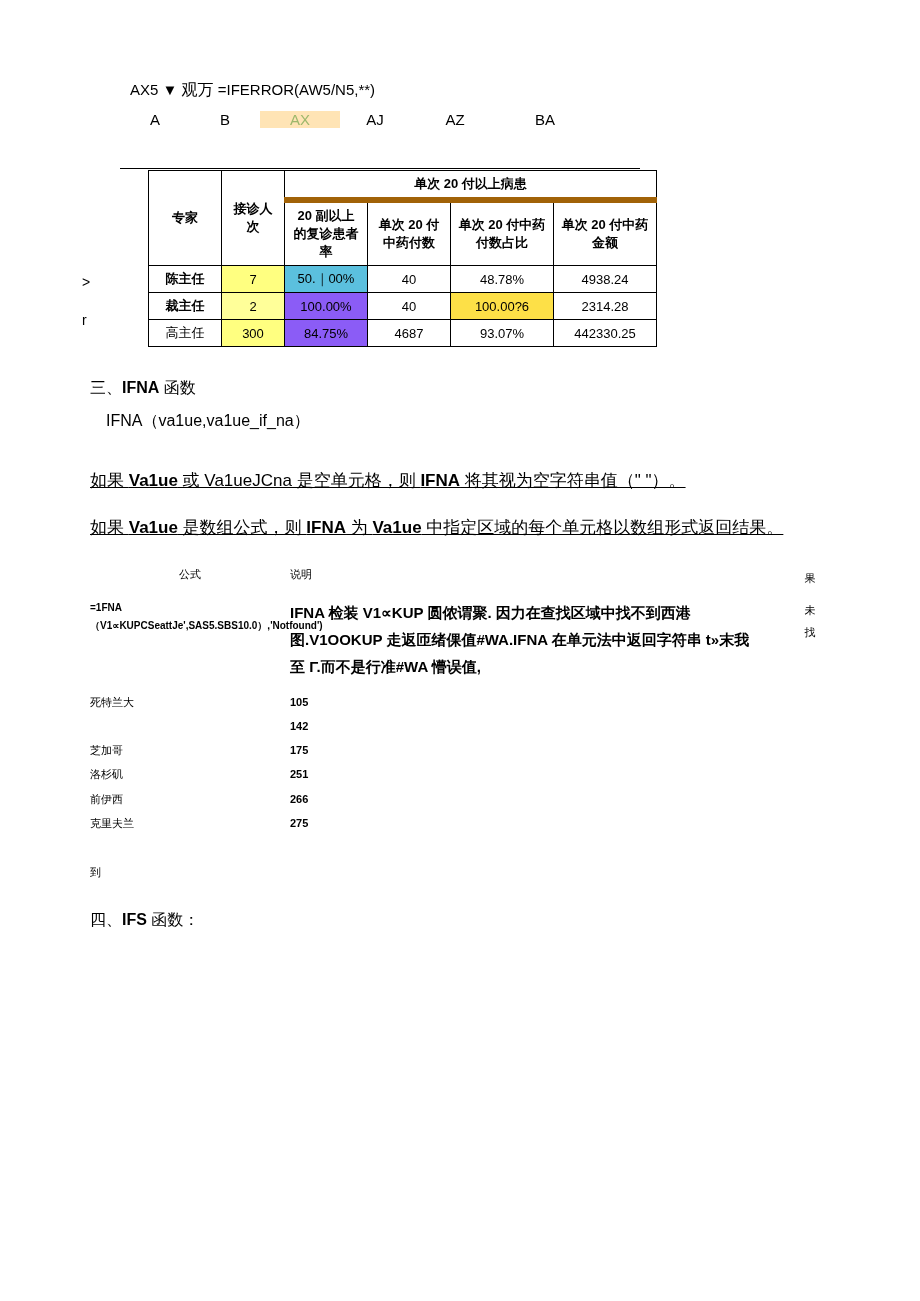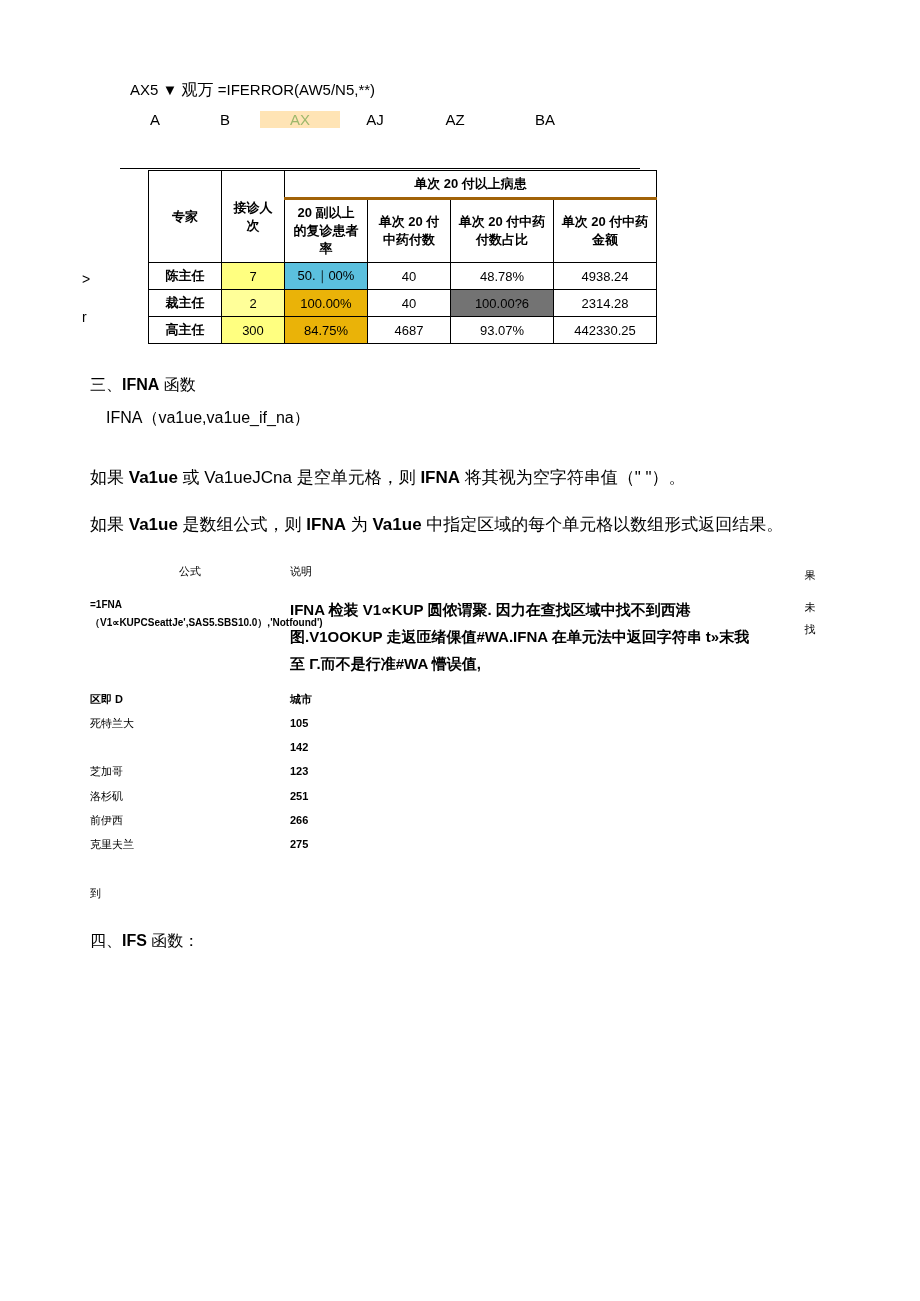--- a/index.html
+++ b/index.html
@@ -64,38 +64,39 @@
     font-size: 14px;
   }
   table.outer {
     border-collapse: collapse;
     margin-left: 5px;
   }
   table.outer td { vertical-align: middle; }
 
   .bg-yellow { background: #ffff80; }
   .bg-ltblue { background: #5bc0de; }
-  .bg-blue { background: #eab308; color: #000; }
-  .bg-orange { background: #737373; }
+  .bg-blue { background: #8b5cf6; color: #000; }
+  .bg-orange { background: #fde047; }
   .bg-ltyellow { background: #ffff99; }
 
   h2.sec {
     font-size: 16px;
     font-weight: normal;
     margin: 30px 0 12px 0;
   }
   h2.sec .bold { font-weight: bold; }
   .syntax {
     font-size: 16px;
     margin: 8px 0 30px 16px;
   }
   p.body {
     font-size: 17px;
     line-height: 2.2;
     margin: 10px 0;
+    text-decoration: underline;
   }
   p.body .bold { font-weight: bold; }
 
   
   .ifna-block {
     margin: 20px 0 12px 0;
     font-size: 11px;
   }
   .ifna-row {
     display: flex;
@@ -157,21 +158,21 @@
 <table class="outer">
   <tbody>
       <tr>
     <td class="row-marker"></td>
     <td rowspan="1">
       <table class="data">
         <tbody>
               <tr>
           <th rowspan="2" style="width:60px">专家</th>
           <th rowspan="2" style="width:50px">接诊人次</th>
-          <th colspan="4" style="border-bottom:3px solid #a16207">单次 20 付以上病患</th>
+          <th colspan="4" style="border-bottom:6px solid #a16207">单次 20 付以上病患</th>
         </tr>
         <tr>
           <th style="width:70px">20 副以上的复诊患者率</th>
           <th style="width:70px">单次 20 付中药付数</th>
           <th style="width:90px">单次 20 付中药付数占比</th>
           <th style="width:90px">单次 20 付中药金额</th>
         </tr>
         <tr>
           <td style="font-weight:bold">陈主任</td>
           <td class="bg-yellow">7</td>
@@ -182,21 +183,21 @@
         </tr>
         <tr>
           <td style="font-weight:bold">裁主任</td>
           <td class="bg-ltyellow">2</td>
           <td class="bg-blue">100.00%</td>
           <td>40</td>
           <td class="bg-orange">100.00?6</td>
           <td>2314.28</td>
         </tr>
         <tr>
-          <td style="font-weight:bold">高主任</td>
+          <td style="font-weight:normal">高主任</td>
           <td class="bg-yellow">300</td>
           <td class="bg-blue">84.75%</td>
           <td>4687</td>
           <td>93.07%</td>
           <td>442330.25</td>
         </tr>
       </tbody>
           </table>
     </td>
   </tr>
@@ -232,35 +233,31 @@
   </div>
   <div class="ifna-row">
     <div class="ifna-c1 ifna-formula">=1FNA（V1∝KUPCSeattJe',SAS5.SBS10.0）,'Notfound')</div>
     <div class="ifna-c2 ifna-desc">IFNA 检装 V1∝KUP 圆侬谓聚. 因力在查找区域中找不到西港图.V1OOKUP 走返匝绪倮值#WA.IFNA 在单元法中返回字符串 t»末我至 Γ.而不是行准#WA 懵误值,</div>
     <div class="ifna-c3 right-col">
       <div>未</div>
       <div>找</div>
     </div>
   </div>
 
-  <div class="ifna-data-row" style="margin-top:10px">
-    <div class="ifna-k" style="font-weight:bold">区即 D</div>
-    <div class="ifna-v">城市</div>
-  </div>
   <div class="ifna-data-row">
     <div class="ifna-k">死特兰大</div>
     <div class="ifna-v">105</div>
   </div>
   <div class="ifna-data-row">
     <div class="ifna-k"></div>
     <div class="ifna-v">142</div>
   </div>
   <div class="ifna-data-row">
     <div class="ifna-k">芝加哥</div>
-    <div class="ifna-v">123</div>
+    <div class="ifna-v">175</div>
   </div>
   <div class="ifna-data-row">
     <div class="ifna-k">洛杉矶</div>
     <div class="ifna-v">251</div>
   </div>
   <div class="ifna-data-row">
     <div class="ifna-k">前伊西</div>
     <div class="ifna-v">266</div>
   </div>
   <div class="ifna-data-row">

